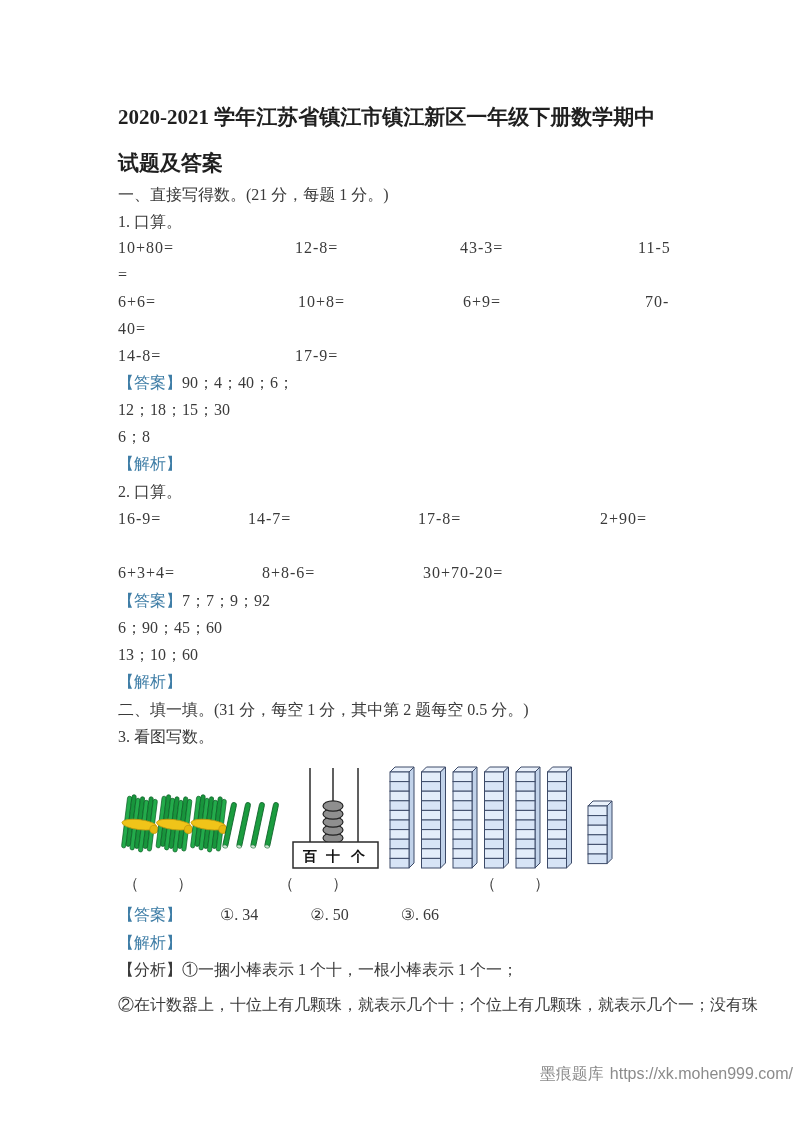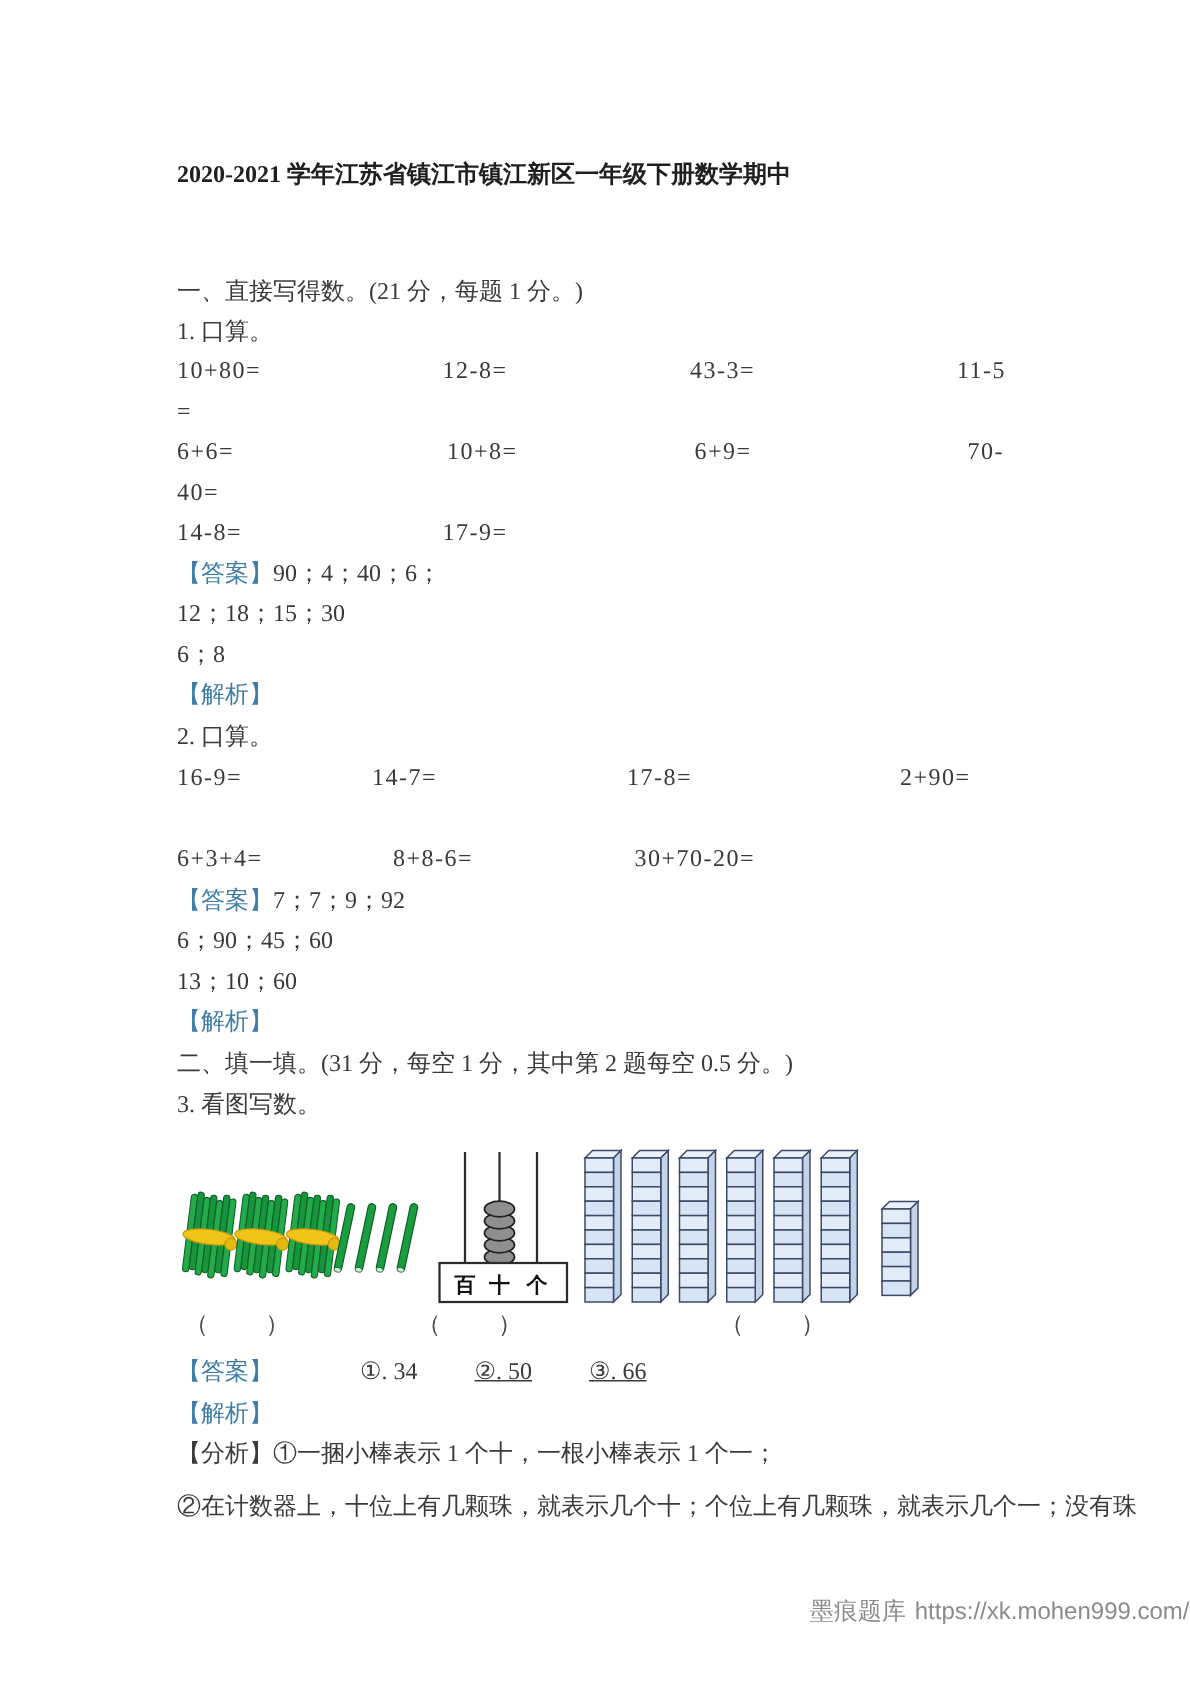--- a/index.html
+++ b/index.html
@@ -1,40 +1,41 @@
 <!DOCTYPE html>
 <html><head>
 <meta charset="utf-8">
 <style>
   html,body{margin:0;padding:0;background:#ffffff;}
   .page{position:relative;width:793px;height:1122px;background:#ffffff;overflow:hidden;
         font-family:"Liberation Serif","DejaVu Serif",serif;color:#3A3A3A;}
-  .title{position:absolute;left:118px;top:94px;width:562px;font-size:16px;font-weight:bold;
+  .title{position:absolute;left:118px;top:94px;width:562px;font-size:21px;font-weight:bold;
          line-height:46px;color:#1f1f1f;}
   .title span{display:block;}
   .line{position:absolute;left:118px;width:560px;font-size:16px;line-height:20px;color:#3A3A3A;
         white-space:nowrap;}
   .eq{height:20px;}
   .eqc{position:absolute;top:0;letter-spacing:1px;}
   .anslabel{color:#3E7DA6;}
-  .ansgap{margin-left:54px;}
-  .ansitem{margin-left:34px;text-decoration:underline;}
+  .ansgap{margin-left:34px;}
+  .ansitem{margin-left:48px;}
   .blank{position:absolute;top:0;color:#4a4a4a;letter-spacing:2px;}
   .figure{position:absolute;left:118px;top:752px;width:557px;height:125px;}
   .footer{position:absolute;left:0;top:1064px;width:793px;text-align:right;
           font-family:"Liberation Sans","DejaVu Sans",sans-serif;font-size:16px;color:#8B8B8B;}
   .footer .url{margin-left:6px;}
 </style>
 </head>
 <body>
 
 <div class="page">
 
   <div class="title">
     <span>2020-2021 学年江苏省镇江市镇江新区一年级下册数学期中</span>
+    <span>试题及答案</span>
   </div>
 
   <div class="line" style="top:185px">一、直接写得数。(21 分，每题 1 分。)</div>
   <div class="line" style="top:212px">1. 口算。</div>
 
   <div class="line eq" style="top:238px">
     <span class="eqc" style="left:0">10+80=</span>
     <span class="eqc" style="left:177px">12-8=</span>
     <span class="eqc" style="left:342px">43-3=</span>
     <span class="eqc" style="left:520px">11-5</span>

